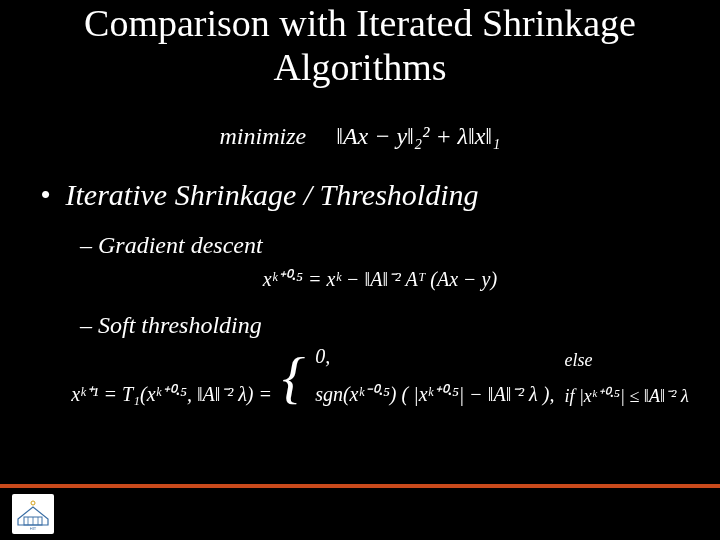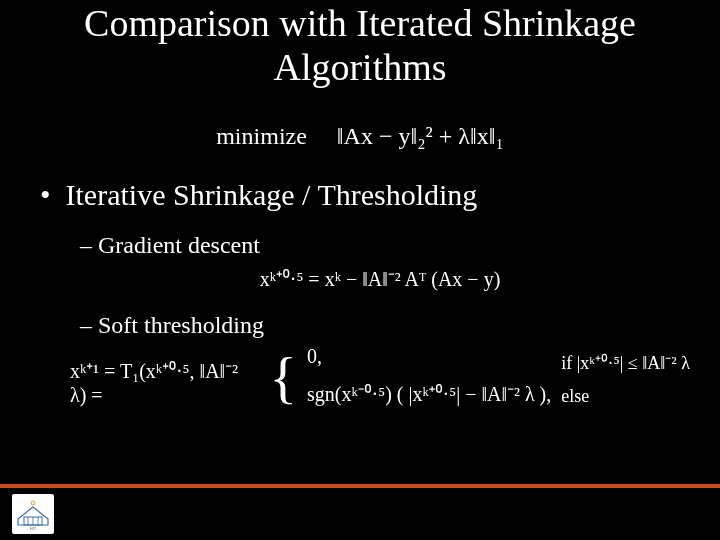--- a/index.html
+++ b/index.html
@@ -14,20 +14,21 @@
   .slide-title{
     text-align:center;
     font-size:38px;
     line-height:1.15;
     padding:2px 40px 0 40px;
     color:#fff;
     font-weight:400;
   }
   .content{
     padding:28px 30px 0 30px;
+    font-style:italic;
   }
   .math-block{
     text-align:center;
     font-size:24px;
     margin:6px 0 28px 0;
     white-space:nowrap;
   }
   .bullet{
     font-size:30px;
     margin:8px 0 8px 10px;
@@ -123,24 +124,24 @@
     <div class="brace-cases">
       <div class="brace-row">
         <span class="norm">0,</span>
       </div>
       <div class="brace-row">
         <span class="norm">sgn(xᵏ⁻⁰·⁵) ( |xᵏ⁺⁰·⁵| − ‖A‖⁻² λ ),</span>
       </div>
     </div>
     <div class="brace-cases">
       <div class="brace-row brace-cond">
-        <span class="norm">if |xᵏ⁺⁰·⁵| ≤ ‖A‖⁻² λ</span>
+        <span class="norm">else</span>
       </div>
       <div class="brace-row brace-cond">
-        <span class="norm">else</span>
+        <span class="norm">if |xᵏ⁺⁰·⁵| ≤ ‖A‖⁻² λ</span>
       </div>
     </div>
   </div>
 
 </div>
 
 <div class="footer-bar"></div>
 
 <div class="logo">
   <svg width="38" height="34" viewBox="0 0 38 34">

